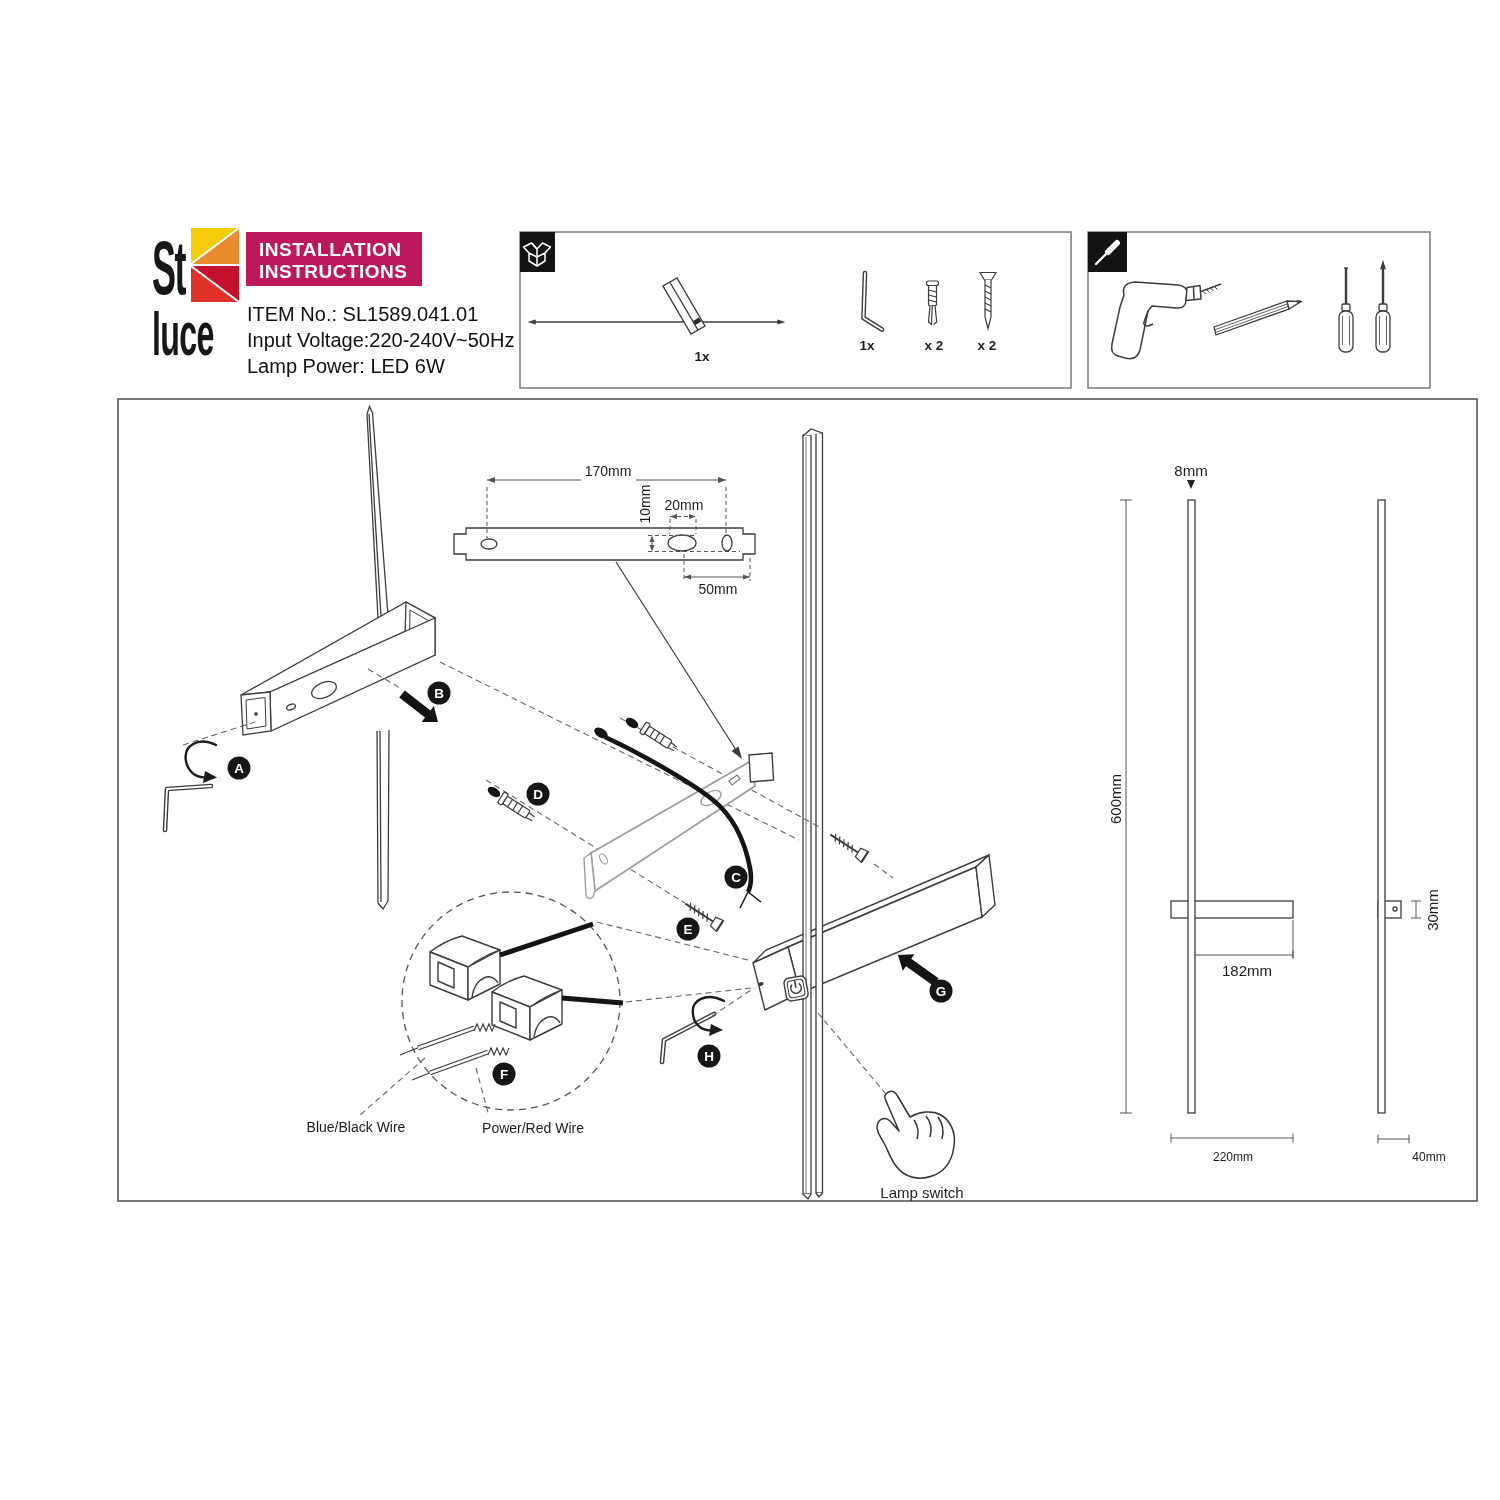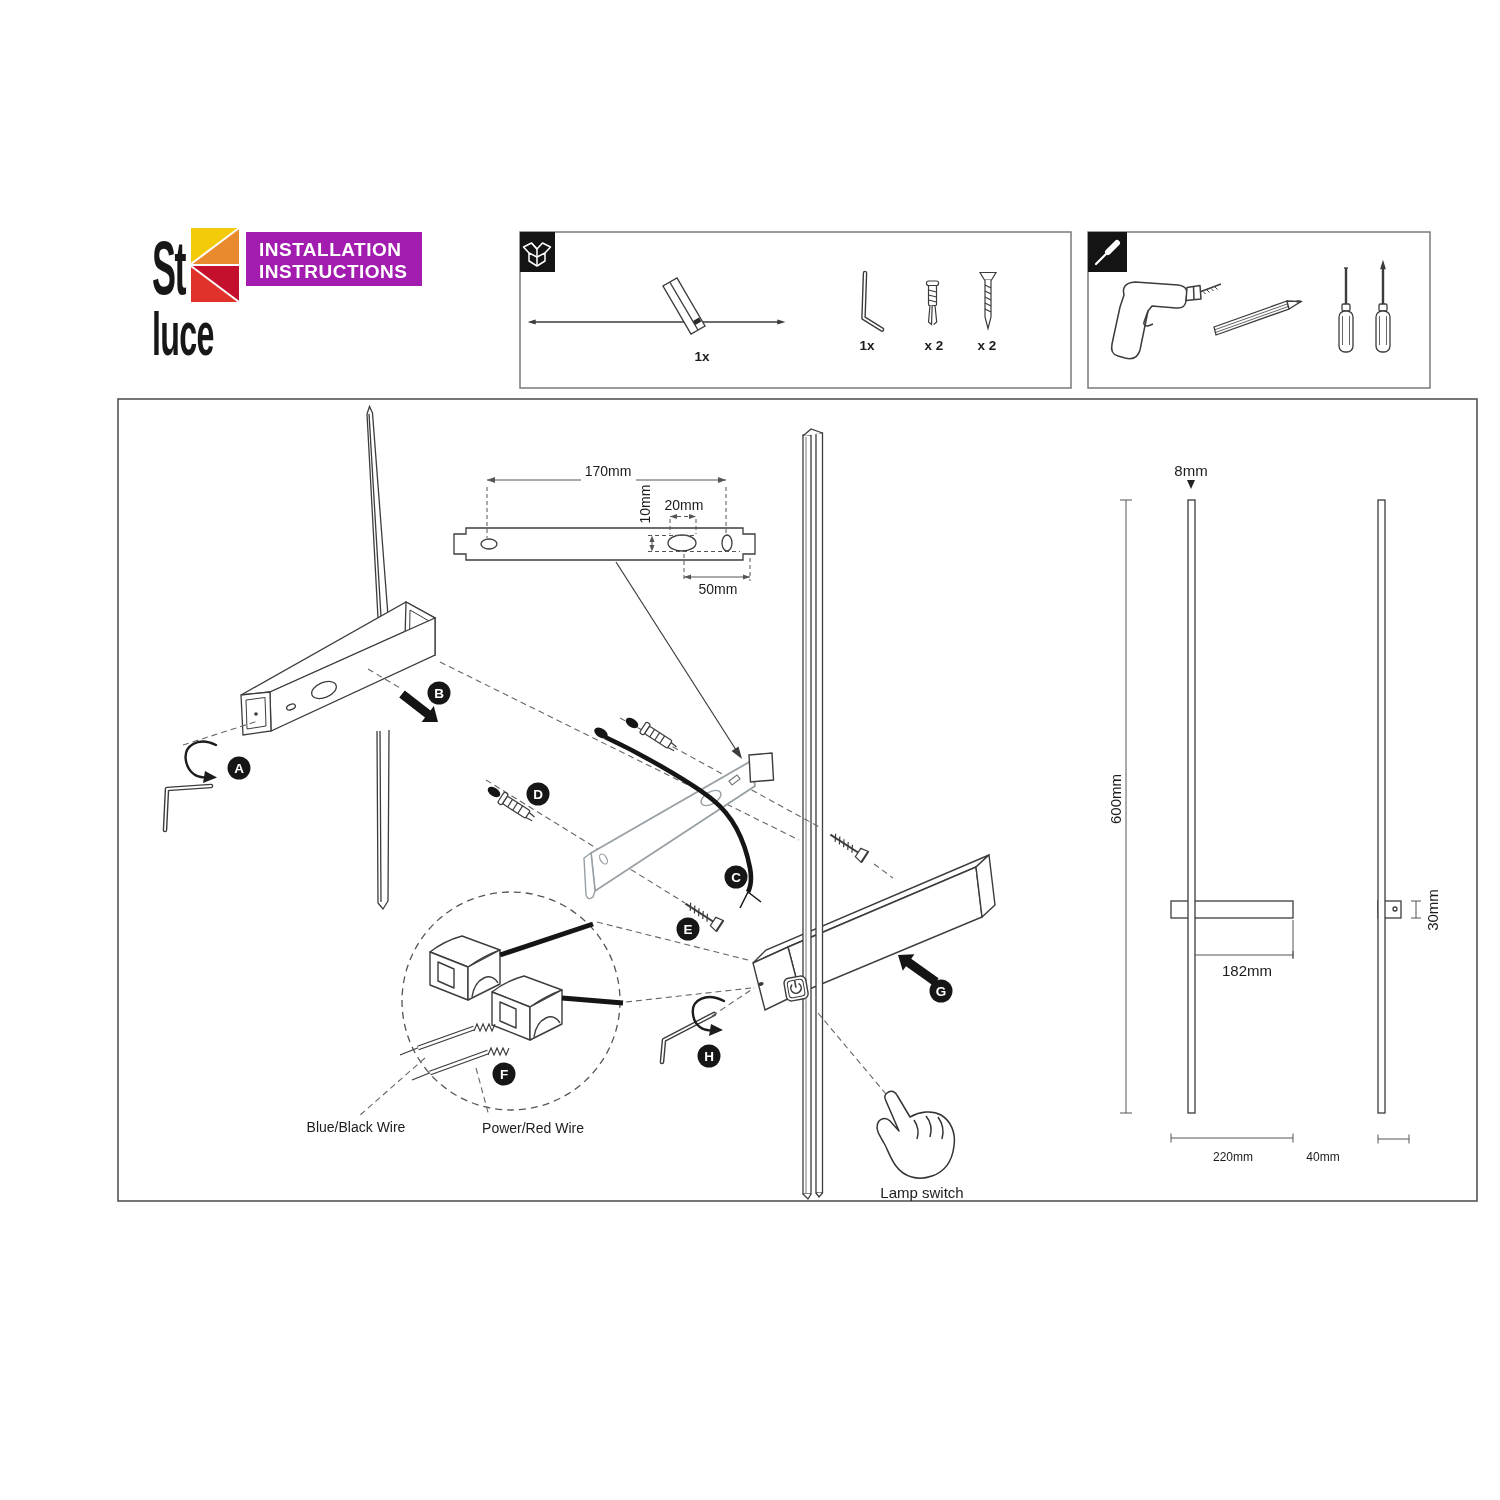--- a/index.html
+++ b/index.html
@@ -1,20 +1,20 @@
 <!DOCTYPE html>
 <html><head>
 <meta charset="utf-8">
 <style>
   html,body{margin:0;padding:0;background:#fff;}
   .page{position:relative;width:1500px;height:1500px;background:#fff;overflow:hidden;
         font-family:"Liberation Sans",sans-serif;color:#1c1c1c;margin-left:48px;}
   .art{position:absolute;left:0;top:0;width:1500px;height:1500px;}
   
-  .title-box{position:absolute;left:198px;top:232px;width:176px;height:54px;background:#a21caf;
+  .title-box{position:absolute;left:198px;top:232px;width:176px;height:54px;background:#be185d;
              box-sizing:border-box;padding:7px 0 0 13px;}
   .title-box div{color:#fff;font-weight:bold;font-size:19px;line-height:22px;letter-spacing:.5px;}
   .item-info{position:absolute;left:199px;top:301px;font-size:20px;line-height:26px;color:#111;}
   .logo-word{position:absolute;color:#171717;font-weight:bold;transform-origin:left top;white-space:nowrap;}
   .logo-st{left:104px;top:224px;font-size:50px;transform:scale(0.72,1.52);letter-spacing:-2px;}
   .logo-luce{left:104px;top:298px;font-size:46px;transform:scale(0.70,1.32);letter-spacing:-1px;}
   
   .lbl{position:absolute;transform:translate(-50%,-50%);font-size:14px;white-space:nowrap;color:#1c1c1c;}
   .lbl.rot{transform:translate(-50%,-50%) rotate(-90deg);}
   .lbl.s15{font-size:15px;} .lbl.s16{font-size:12px;} .lbl.s17{font-size:14px;}
@@ -317,20 +317,25 @@
   </svg>
 
   <div class="logo-word logo-st">St</div>
   <div class="logo-word logo-luce">luce</div>
 
   <div class="title-box">
     <div>INSTALLATION</div>
     <div>INSTRUCTIONS</div>
   </div>
 
+  <div class="item-info">
+    <div>ITEM No.: SL1589.041.01</div>
+    <div>Input Voltage:220-240V~50Hz</div>
+    <div>Lamp Power: LED 6W</div>
+  </div>
 
   <div class="lbl qty" style="left:654px;top:356px">1x</div>
   <div class="lbl qty" style="left:819px;top:345px">1x</div>
   <div class="lbl qty" style="left:886px;top:345px">x 2</div>
   <div class="lbl qty" style="left:939px;top:345px">x 2</div>
 
   <div class="lbl" style="left:560px;top:471px">170mm</div>
   <div class="lbl rot" style="left:597px;top:504px">10mm</div>
   <div class="lbl" style="left:636px;top:505px">20mm</div>
   <div class="lbl" style="left:670px;top:589px">50mm</div>
@@ -346,15 +351,15 @@
 
   <div class="lbl s17" style="left:308px;top:1127px">Blue/Black Wire</div>
   <div class="lbl s17" style="left:485px;top:1128px">Power/Red Wire</div>
   <div class="lbl s15" style="left:874px;top:1192px">Lamp switch</div>
 
   <div class="lbl s15" style="left:1143px;top:470px">8mm</div>
   <div class="lbl rot s15" style="left:1067px;top:799px">600mm</div>
   <div class="lbl s15" style="left:1199px;top:970px">182mm</div>
   <div class="lbl s16" style="left:1185px;top:1157px">220mm</div>
   <div class="lbl rot s15" style="left:1384px;top:910px">30mm</div>
-  <div class="lbl s16" style="left:1275px;top:1157px">40mm</div>
+  <div class="lbl s16" style="left:1381px;top:1157px">40mm</div>
 
 </div>
 
 </body></html>

